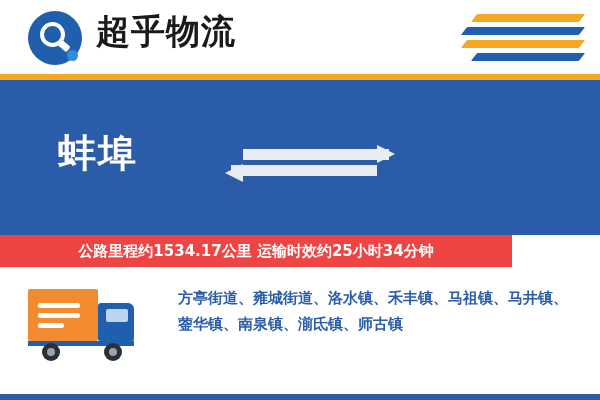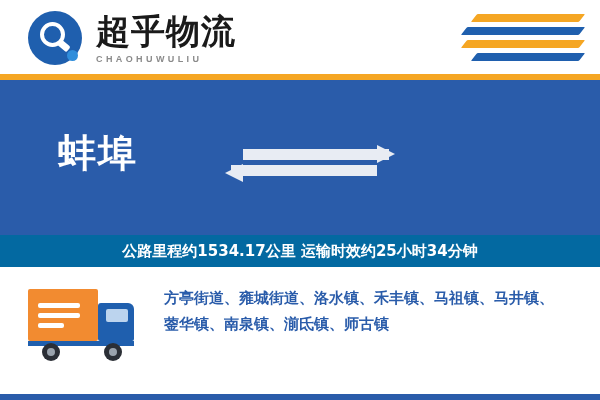--- a/index.html
+++ b/index.html
@@ -188,22 +188,22 @@
     width: 0; height: 0;
     border-top: 9px solid transparent;
     border-bottom: 9px solid transparent;
     border-right: 18px solid #e8ecf3;
   }
 
   
   .info-bar {
     position: absolute;
     left: 0; top: 235px;
-    width: 600px; height: 32px;
-    background: #0369a1;
+    width: 512px; height: 32px;
+    background: #ef4444;
     display: flex;
     align-items: center;
     justify-content: center;
   }
   .info-text {
     font-family: "DejaVu Sans", "Liberation Sans", sans-serif;
     font-size: 15px;
     font-weight: bold;
     color: #ffffff;
     white-space: nowrap;
@@ -275,21 +275,21 @@
     left: 5px; top: 5px;
     width: 8px; height: 8px;
     border-radius: 50%;
     background: #9aa3ad;
   }
   .wheel.w1 { left: 14px; }
   .wheel.w2 { left: 76px; }
 
   .areas {
     position: absolute;
-    left: 164px; top: 18px;
+    left: 178px; top: 18px;
     width: 404px;
     font-family: "DejaVu Sans", "Liberation Sans", sans-serif;
     font-size: 15px;
     line-height: 26px;
     color: #2a5caa;
     font-weight: bold;
   }
 
   
   .bottom-accent {
@@ -306,21 +306,20 @@
 
   <div class="header">
     <div class="logo-mark">
       <div class="logo-circle"></div>
       <div class="logo-inner"></div>
       <div class="logo-tail"></div>
       <div class="logo-dot"></div>
     </div>
     <div class="brand-block">
       <div class="brand-cn">超乎物流</div>
-      <div class="brand-en">CHAOHUWULIU</div>
     </div>
     <div class="stripes">
       <div class="stripe s1 stripe-skew"></div>
       <div class="stripe s2 stripe-skew"></div>
       <div class="stripe s3 stripe-skew"></div>
       <div class="stripe s4 stripe-skew"></div>
     </div>
   </div>
 
   <div class="accent-bar"></div>

